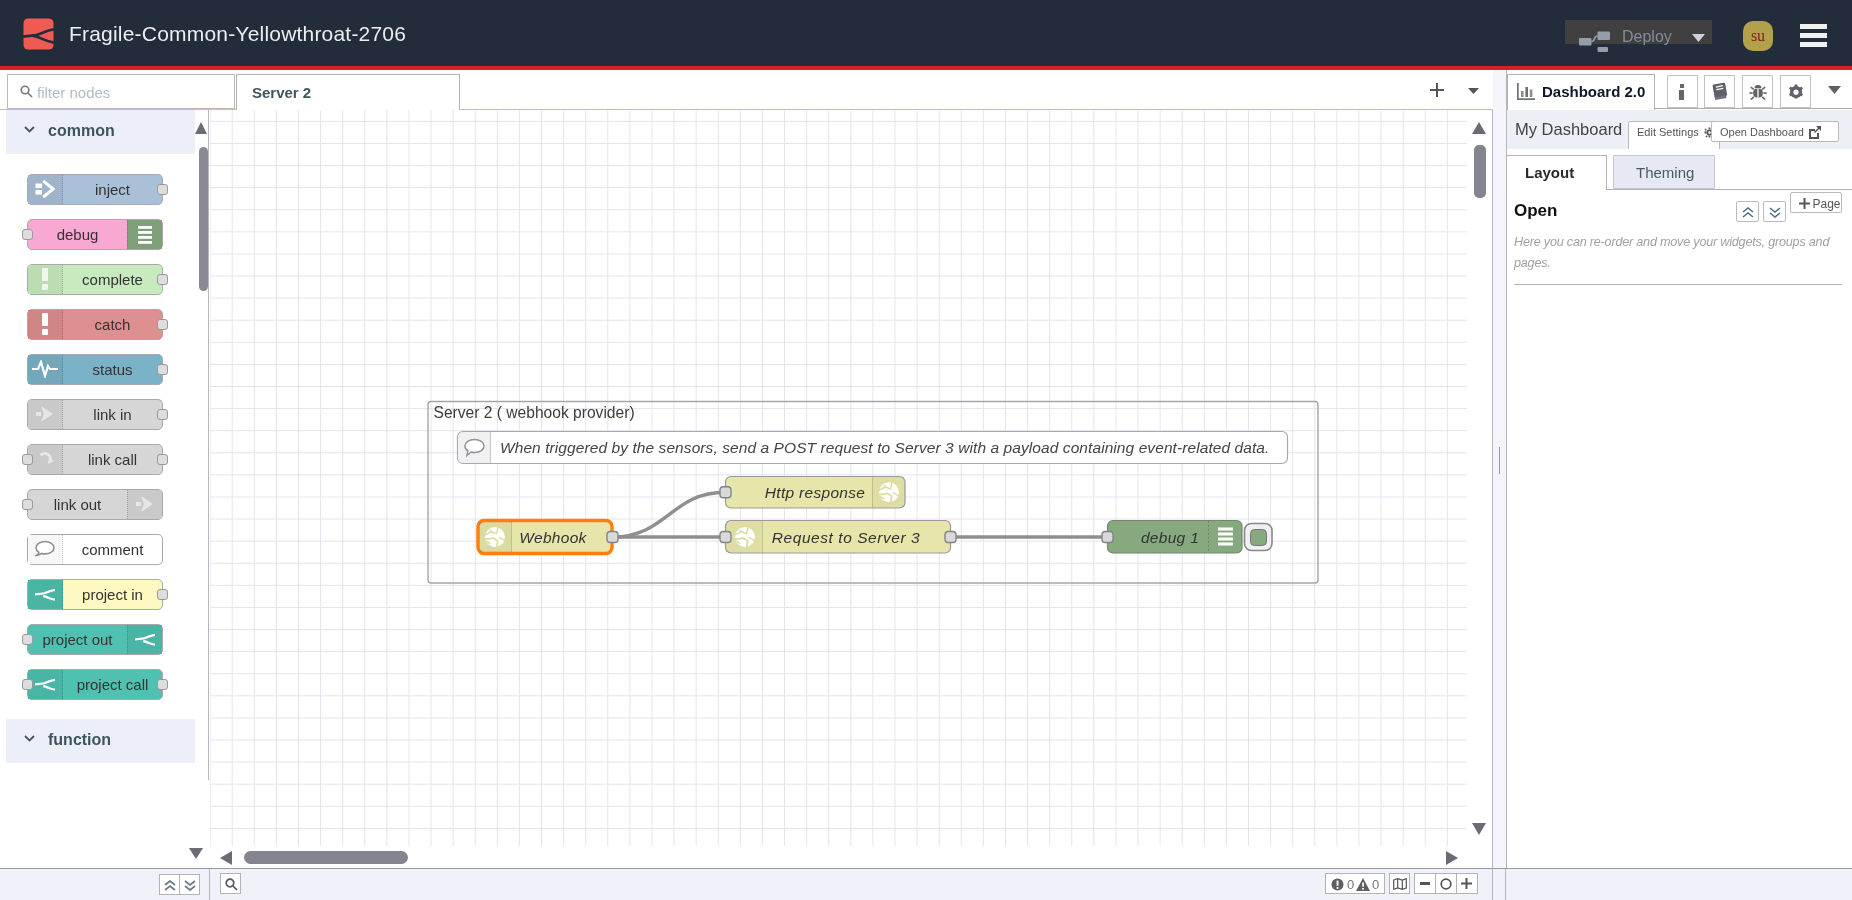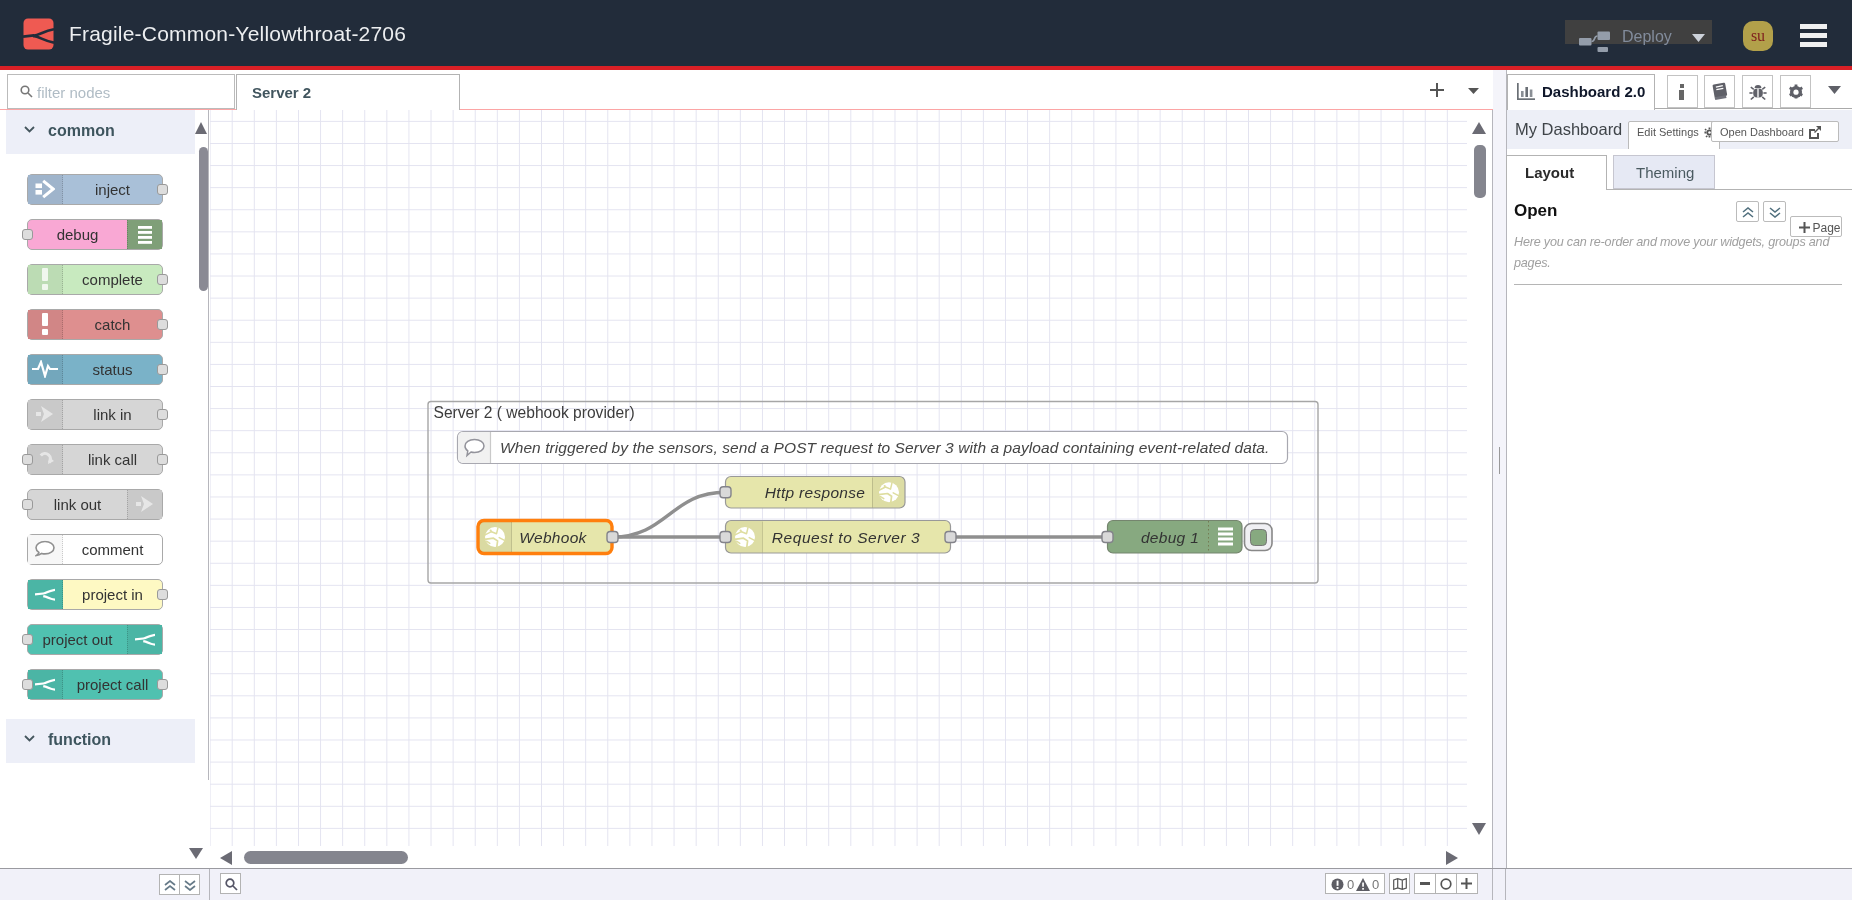--- a/index.html
+++ b/index.html
@@ -497,21 +497,21 @@
             <path d="M1,5 L6,1 L11,5" fill="none" stroke="#51707e" stroke-width="1.6"></path>
             <path d="M1,10 L6,6 L11,10" fill="none" stroke="#51707e" stroke-width="1.6"></path>
           </svg>
         </div>
       <div class="sbtn" style="left:256px;top:11px;width:23px;height:21px;">
           <svg class="abs" style="left:5px;top:5px" width="12" height="11" viewBox="0 0 12 11">
             <path d="M1,1 L6,5 L11,1" fill="none" stroke="#51707e" stroke-width="1.6"></path>
             <path d="M1,6 L6,10 L11,6" fill="none" stroke="#51707e" stroke-width="1.6"></path>
           </svg>
         </div>
-      <div class="sbtn" style="left:283px;top:26px;width:52px;height:21px;">
+      <div class="sbtn" style="left:283px;top:2px;width:52px;height:21px;">
           <svg class="abs" style="left:7.5px;top:5px" width="11" height="11" viewBox="0 0 11 11">
             <path d="M4.5,0 h2 v4.5 h4.5 v2 h-4.5 v4.5 h-2 v-4.5 h-4.5 v-2 h4.5 z" fill="#555"></path>
           </svg>
           <span class="abs" style="left:21.5px;top:4px;font-size:12px">Page</span>
         </div>
     </div>
     <div id="sbdesc">Here you can re-order and move your widgets, groups and<br>pages.</div>
     <div id="sbsep"></div>
   </div>
 

